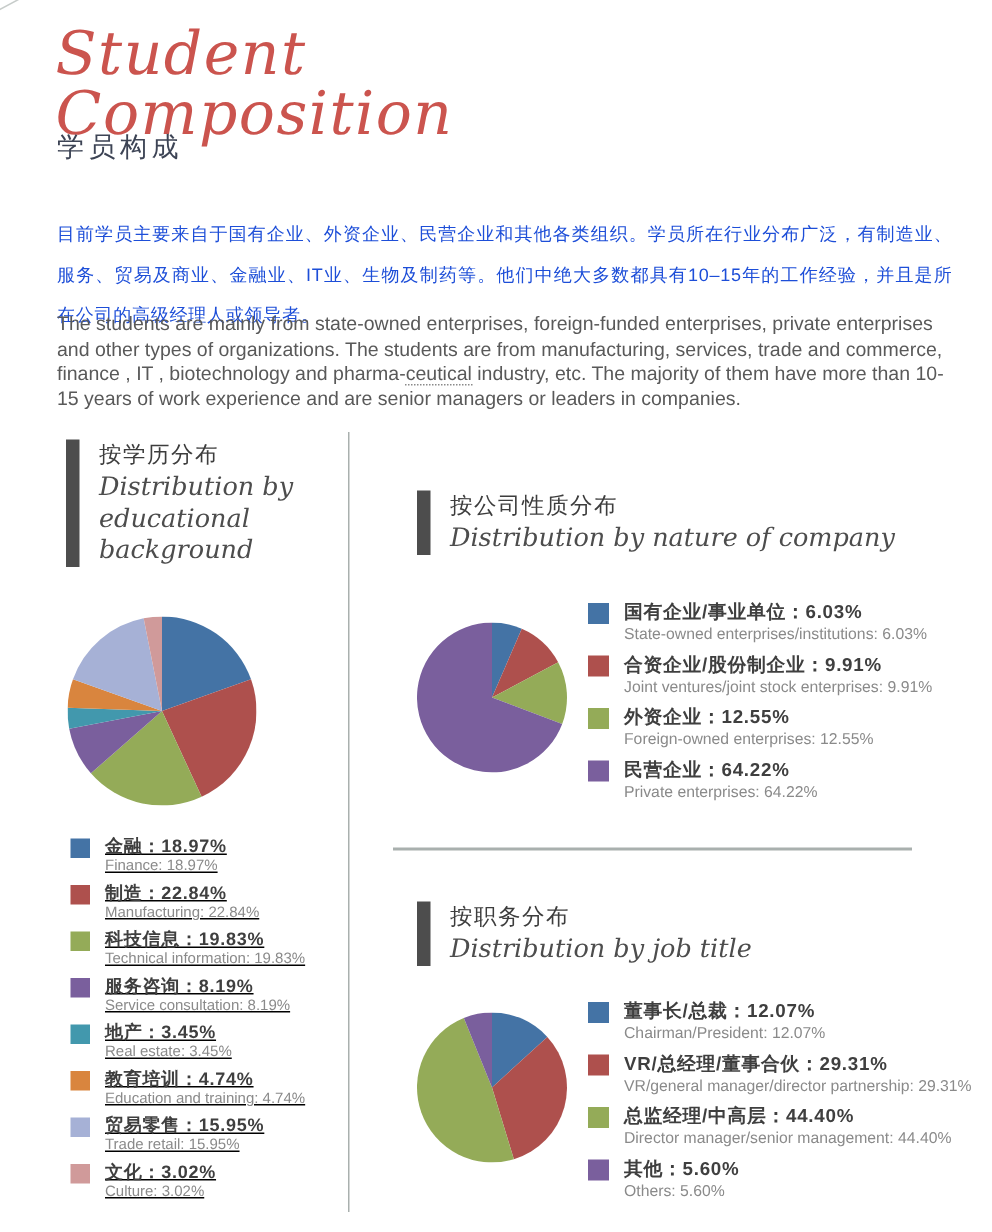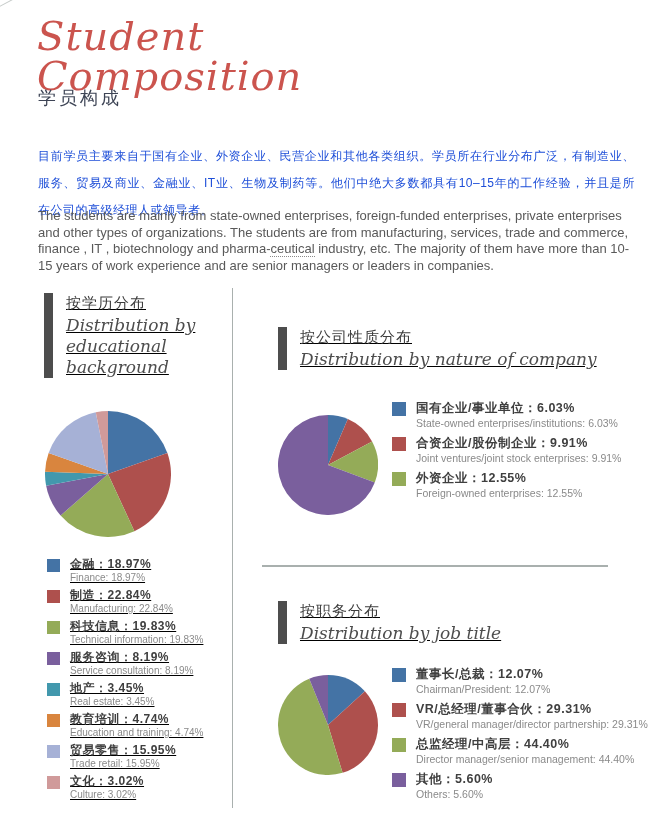--- a/index.html
+++ b/index.html
@@ -23,21 +23,21 @@
 
   .intro-en { position:absolute; left:38px; top:208px; width:604px;
     font-size:13px; line-height:16.5px; color:#595959; }
   .spell { border-bottom:1px dotted #8a8a8a; }
 
   .vdivider { position:absolute; left:232px; top:288px; width:1px; height:520px; background:#a9b0ae; }
   .hdivider { position:absolute; left:262px; top:565px; width:346px; height:2px; background:#a9b0ae; }
 
   .section-header { position:absolute; display:flex; align-items:stretch; }
   .bar { width:9px; background:#4d4d4d; flex:none; }
-  .sh-text { margin-left:13px;text-decoration:underline; }
+  .sh-text { margin-left:13px; }
   .sh-zh { display:block; font-size:15px; color:#3d3d3d; letter-spacing:1px; padding-top:1px; }
   .sh-en { display:block; font-family:"DejaVu Serif", serif; font-style:italic;
     font-size:17px; line-height:21px; color:#4d4d4d; margin-top:2px; }
   #header1 { left:44px; top:293px; }
   #header1 .sh-en { width:130px; }
   #header2 { left:278px; top:327px; }
   #header3 { left:278px; top:601px; }
   .nowrap { white-space:nowrap; }
 
   .pie { position:absolute; }
@@ -184,20 +184,27 @@
           <span class="lg-en">Joint ventures/joint stock enterprises: 9.91%</span>
         </span>
       </div>
     <div class="lg-item">
         <span class="swatch" style="background: rgb(148, 171, 88);"></span>
         <span>
           <span class="lg-zh">外资企业：12.55%</span>
           <span class="lg-en">Foreign-owned enterprises: 12.55%</span>
         </span>
       </div>
+    <div class="lg-item">
+        <span class="swatch" style="background: rgb(122, 95, 157);"></span>
+        <span>
+          <span class="lg-zh">民营企业：64.22%</span>
+          <span class="lg-en">Private enterprises: 64.22%</span>
+        </span>
+      </div>
   </div>
 
   <div class="section-header" id="header3">
     <span class="bar"></span>
     <span class="sh-text">
       <span class="sh-zh">按职务分布</span>
       <span class="sh-en nowrap">Distribution by job title</span>
     </span>
   </div>
   <svg class="pie" id="pie3" viewBox="0 0 100 100">

